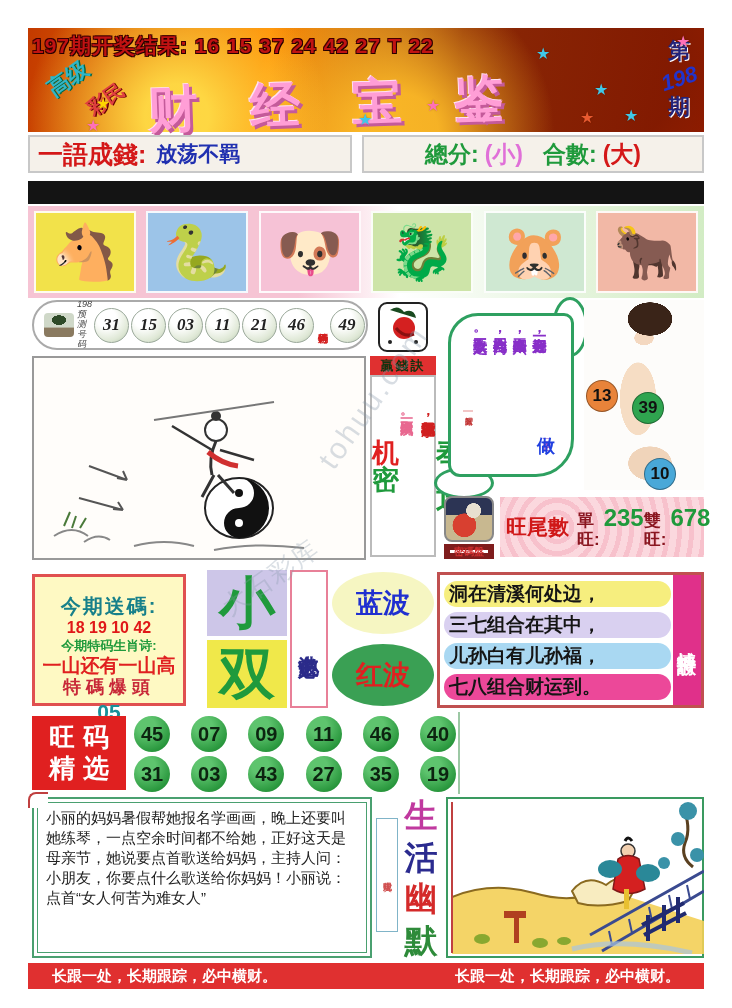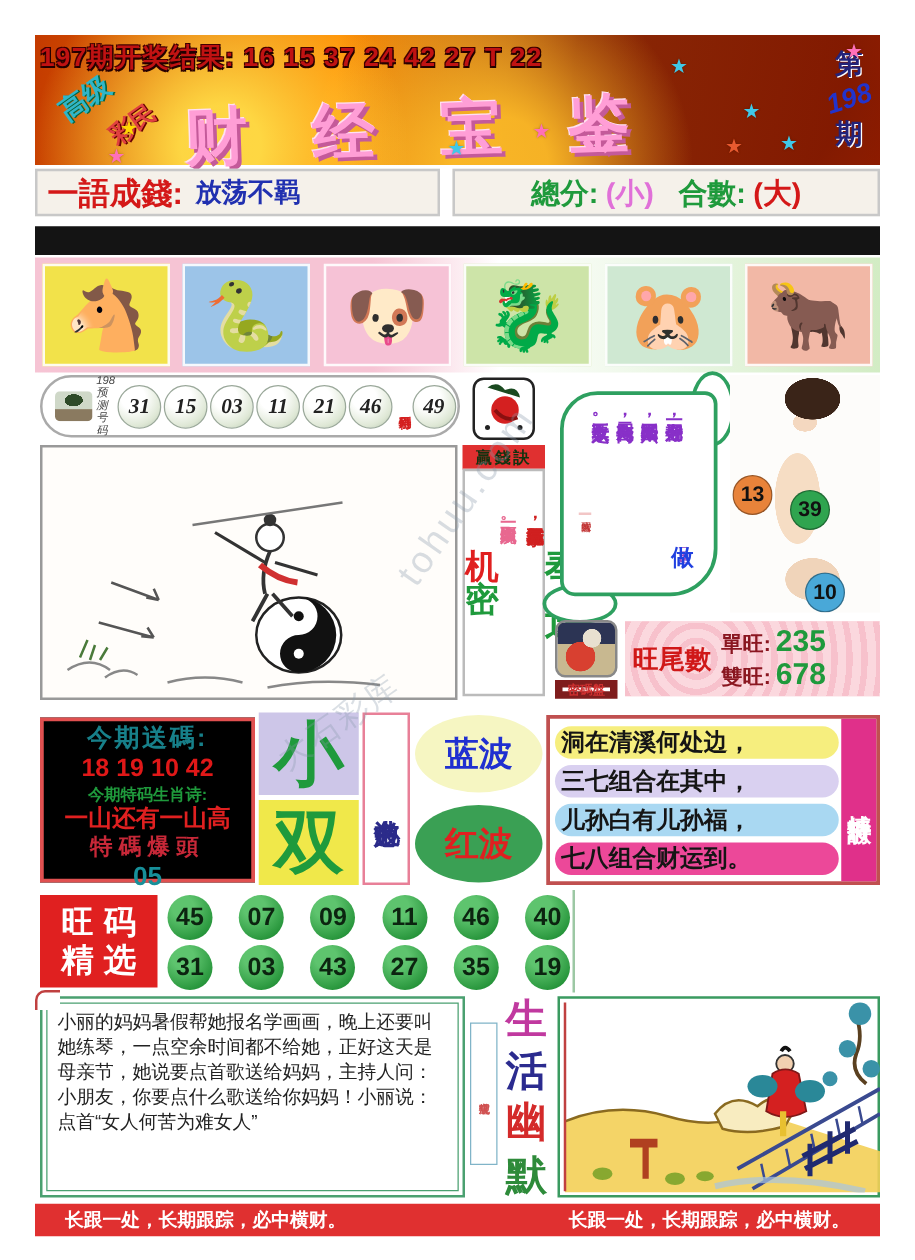--- a/index.html
+++ b/index.html
@@ -112,30 +112,30 @@
   .code-icon{left:444px;top:496px;width:50px;height:46px;border-radius:8px;border:2px solid #888;box-sizing:border-box;
     background:radial-gradient(circle at 60% 30%,#e8e0d0 0 18%,transparent 19%),
                radial-gradient(circle at 40% 65%,#d84030 0 30%,transparent 31%),
                linear-gradient(#2c3454 40%,#c8b890 41%);}
   .code-label{left:444px;top:544px;width:50px;height:15px;background:#fff;border:6px solid #7f1d1d;
     color:#d03030;font-size:10px;font-weight:bold;display:flex;align-items:center;justify-content:center;box-sizing:border-box;}
   .tail-panel{left:500px;top:497px;width:204px;height:60px;box-sizing:border-box;
     background:repeating-radial-gradient(circle at 28% 50%,rgba(240,150,170,.35) 0 5px,rgba(251,216,222,.9) 5px 12px),#fbd8de;
     display:flex;align-items:center;padding:0 6px;}
   .tail-title{color:#d01818;font-size:21px;font-weight:bold;flex:0 0 auto;}
-  .tail-vals{margin-left:8px;display:flex;flex-direction:column;line-height:1.1;}
+  .tail-vals{margin-left:8px;display:flex;flex-direction:row;line-height:1.1;}
   .tail-row{display:flex;align-items:baseline;gap:4px;}
   .tail-lab{color:#8a1620;font-size:17px;font-weight:bold;}
   .tail-num{color:#1f9a3c;font-size:24px;font-weight:bold;}
 
   
-  .send-panel{left:32px;top:574px;width:172px;height:132px;background:#000000;border:3px solid #e05050;
-    box-sizing:border-box;text-align:center;line-height:1.22;padding-top:2px;}
+  .send-panel{left:32px;top:574px;width:154px;height:132px;background:#fef9c3;border:3px solid #e05050;
+    box-sizing:border-box;text-align:center;line-height:1.22;padding-top:17px;}
   .send-title{color:#17808a;font-size:20px;font-weight:bold;letter-spacing:2px;}
-  .send-nums{color:#e01818;font-size:20px;font-weight:bold;}
+  .send-nums{color:#e01818;font-size:16px;font-weight:bold;}
   .send-poem-label{color:#1f9a3c;font-size:13px;font-weight:bold;}
   .send-poem{color:#e02020;font-size:19px;font-weight:bold;}
   .send-burst{color:#c82838;font-size:18px;font-weight:bold;letter-spacing:5px;}
   .send-burst-val{color:#17909a;font-size:21px;font-weight:bold;}
 
   
   .small-box{left:207px;top:570px;width:80px;height:66px;background:#cdc6e8;display:flex;align-items:center;justify-content:center;}
   .double-box{left:207px;top:640px;width:80px;height:68px;background:#f0e84a;display:flex;align-items:center;justify-content:center;}
   .parity-ch{font-size:56px;font-weight:bold;color:#1f9a3c;line-height:1;}
   .wave-strip{left:290px;top:570px;width:38px;height:138px;background:#fff;border:2px solid #e88098;box-sizing:border-box;

